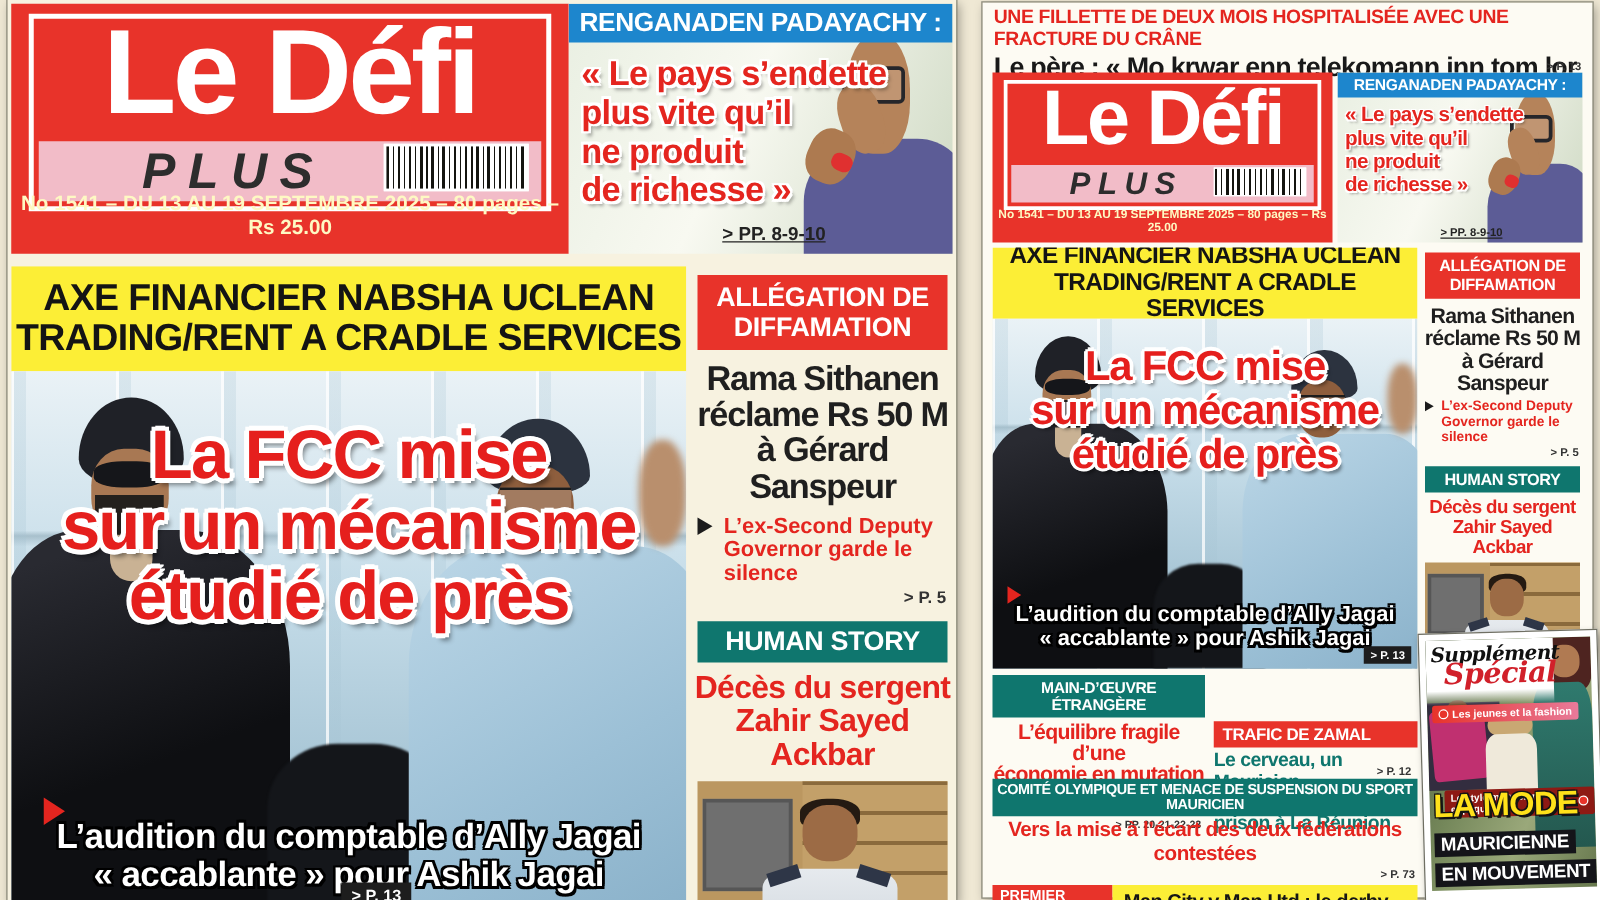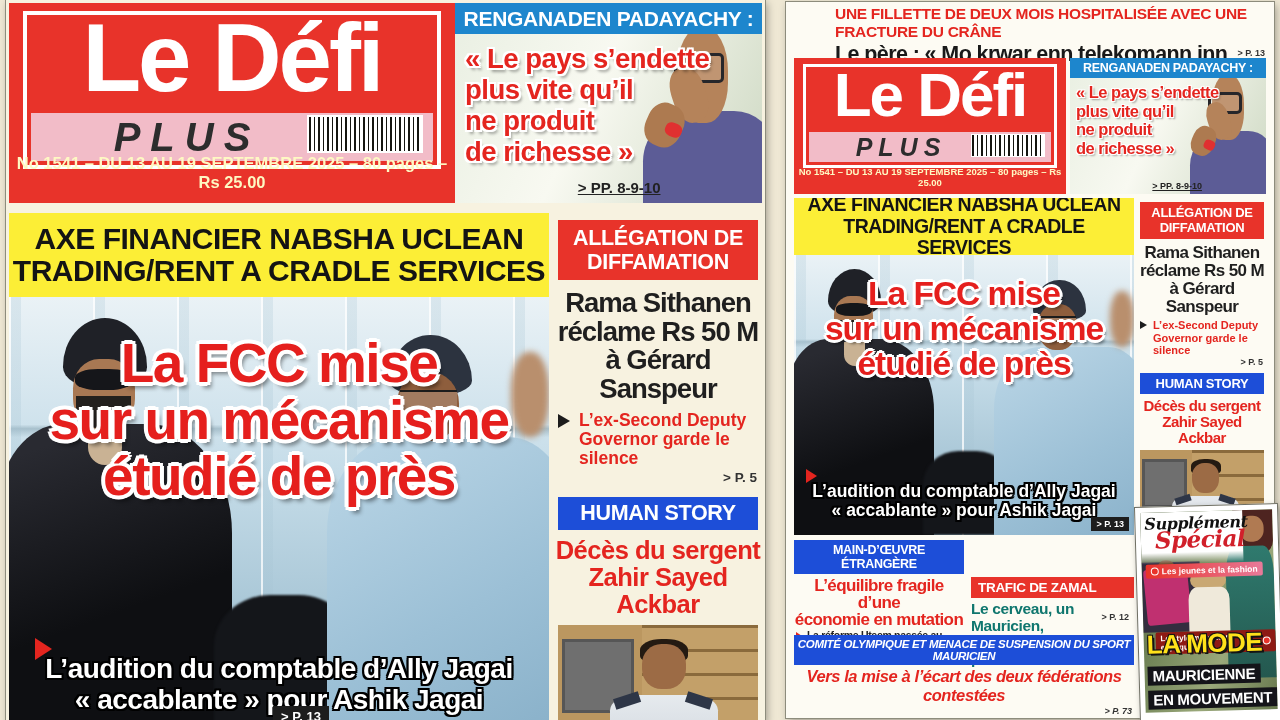--- a/index.html
+++ b/index.html
@@ -111,21 +111,21 @@
   .rp .story-photo{top:57px;}
   .rp .main-headline{top:23%;font-size:33.5px;line-height:1.05;letter-spacing:-1px;
     text-shadow:-2px -2px 0 #fff,2px -2px 0 #fff,-2px 2px 0 #fff,2px 2px 0 #fff,0 -3px 0 #fff,0 3px 0 #fff,-3px 0 0 #fff,3px 0 0 #fff,3px 4px 3px rgba(0,0,0,.45);}
   .rp .main-subhead{left:8px;right:8px;bottom:14px;font-size:17.5px;line-height:1.12;}
   .rp .main-sub-tri{position:absolute;left:12px;bottom:52px;border-width:7px 0 7px 11px;z-index:4;}
   .rp .pref-dark{right:5px;bottom:4px;font-size:9px;padding:2px 5px;}
 
   
   .side-col{position:absolute;}
   .badge-red{background:#e8332a;color:#fff;font-weight:bold;text-align:center;line-height:1.12;letter-spacing:-0.3px;}
-  .badge-blue{background:#1d4ed8;color:#fff;font-weight:bold;text-align:center;letter-spacing:-0.3px;}
+  .badge-blue{background:#0f766e;color:#fff;font-weight:bold;text-align:center;letter-spacing:-0.3px;}
   .blk-head-dark{color:#1f1f1f;font-weight:bold;text-align:center;letter-spacing:-1px;}
   .blk-head-red{color:#e4251f;font-weight:bold;text-align:center;letter-spacing:-0.5px;}
   .sub-row{position:relative;font-weight:bold;}
   .sub-row .tri{position:absolute;left:0;}
   .sub-red{color:#e4251f;}
   .sub-dark{color:#222;}
   .ref-right{text-align:right;font-weight:bold;color:#333;}
 
   .lp .side-col{left:548px;top:213px;width:208px;height:509px;}
   .lp .badge-red.defam{margin:7px 4px 0;padding:6px 6px;font-size:21.5px;}
@@ -154,38 +154,38 @@
   .sgt-monitor{position:absolute;left:2%;top:10%;width:36%;height:56%;background:#6f6f6f;box-shadow:inset 0 0 0 3px #565656;}
   .sgt-desk{position:absolute;left:0;bottom:0;width:100%;height:16%;background:#54422c;}
   .sgt-hair{position:absolute;left:41%;top:10%;width:24%;height:18%;background:#241a12;border-radius:45% 45% 30% 30%;}
   .sgt-head{position:absolute;left:42%;top:14%;width:22%;height:34%;background:#9c6b45;border-radius:44%;}
   .sgt-shirt{position:absolute;left:26%;bottom:0;width:54%;height:48%;background:linear-gradient(180deg,#e6eaee,#cfd6dd);border-radius:24% 24% 0 0;}
   .sgt-ep1,.sgt-ep2{position:absolute;width:12%;height:7%;background:#2e3razz647;}
   .sgt-ep1{position:absolute;left:28%;bottom:40%;width:13%;height:8%;background:#2e3647;transform:rotate(-18deg);}
   .sgt-ep2{position:absolute;left:64%;bottom:40%;width:13%;height:8%;background:#2e3647;transform:rotate(18deg);}
 
   
-  .ts{position:absolute;left:9px;top:3px;right:9px;height:50px;margin-left:40px;}
+  .ts{position:absolute;left:9px;top:3px;right:9px;height:50px;}
   .ts-kicker{color:#e4251f;font-weight:bold;font-size:15.5px;letter-spacing:-0.3px;}
   .ts-head{color:#191919;font-weight:bold;font-size:21.5px;letter-spacing:-0.6px;margin-top:1px;}
   .ts-ref{position:absolute;right:0;bottom:-3px;font-size:9px;font-weight:bold;color:#333;}
 
   .bottom-grid{position:absolute;left:8px;top:538px;width:340px;}
   .bg-row1{display:flex;gap:7px;height:82px;}
   .labour{width:170px;position:relative;}
   .labour .badge-blue{font-size:12.5px;padding:3px 0;}
   .labour .blk-head-red{text-align:center;font-size:17px;line-height:1.0;margin-top:3px;letter-spacing:-0.6px;}
   .labour .sub-row{margin-top:2px;padding-left:11px;font-size:10.5px;letter-spacing:-0.3px;}
   .labour .sub-row .tri{top:2px;border-width:4px 0 4px 6px;}
   .labour .ref-right{font-size:8.5px;}
   .zamal{flex:1;position:relative;}
   .zamal .badge-red{text-align:left;padding:3px 0 3px 7px;font-size:13.5px;margin-top:37px;}
   .zamal .zamal-head{color:#0f766e;font-weight:bold;font-size:15.5px;line-height:1.08;margin-top:3px;letter-spacing:-0.4px;}
   .zamal .ref-right{position:absolute;right:2px;bottom:0;font-size:9px;}
-  .bg-row2{position:relative;margin-top:13px;font-style:italic;}
+  .bg-row2{position:relative;margin-top:1px;}
   .bg-row2 .badge-blue{font-size:11.5px;padding:3px 0;}
   .bg-row2 .oly-head{color:#e4251f;font-weight:bold;font-size:16.5px;text-align:center;margin-top:2px;letter-spacing:-0.4px;}
   .bg-row2 .ref-right{font-size:9px;padding-right:2px;}
   .bg-row3{margin-top:4px;display:flex;height:45px;}
   .fl-badge{width:90px;background:#e8332a;color:#fff;font-weight:bold;font-size:11.5px;line-height:1.15;display:flex;align-items:center;padding-left:6px;}
   .fl-yellow{flex:1;background:#fcee36;position:relative;display:flex;align-items:center;padding-left:9px;}
   .fl-head{color:#161616;font-weight:bold;font-size:16px;line-height:1.1;letter-spacing:-0.4px;}
 
   
   .supp{position:absolute;left:351px;top:503px;width:132px;height:212px;transform:rotate(-1.6deg);

